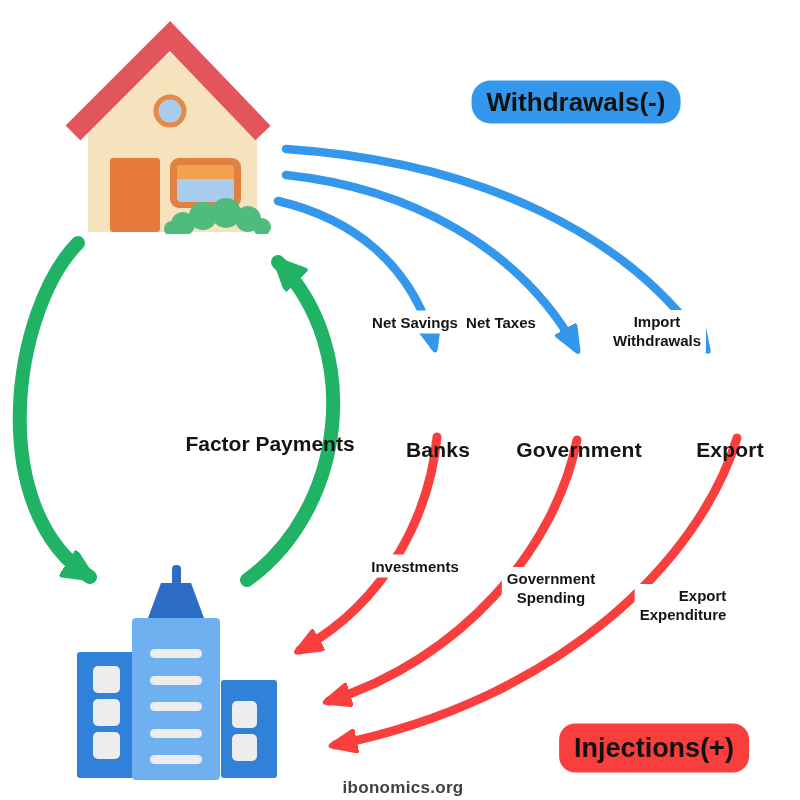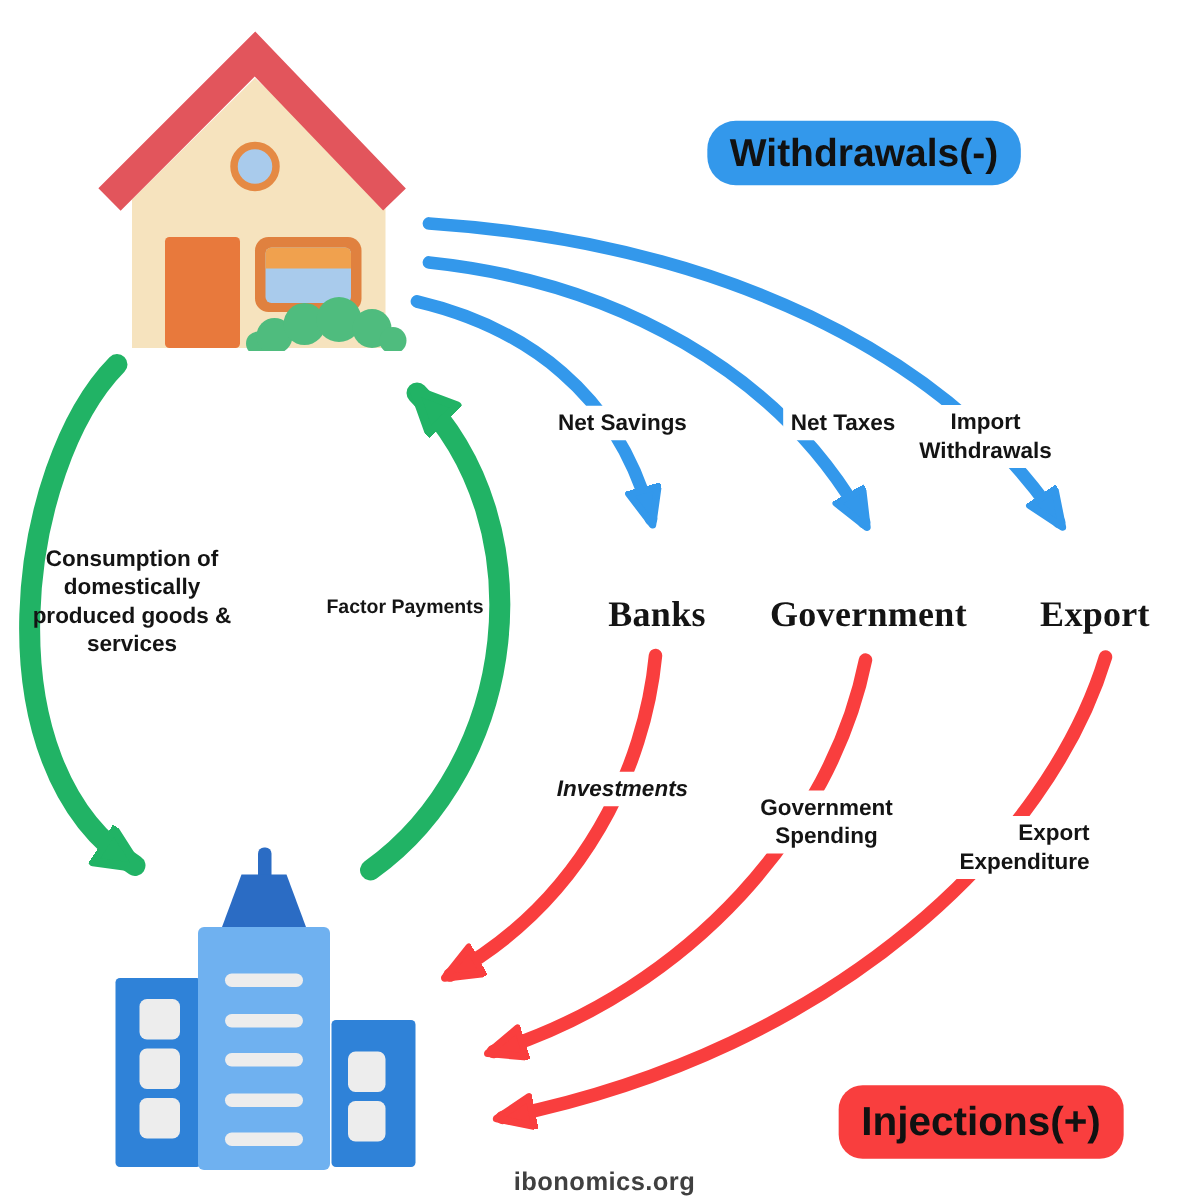--- a/index.html
+++ b/index.html
@@ -5,39 +5,40 @@
   html,body{margin:0;padding:0;background:#ffffff;}
   .stage{
     position:relative;width:800px;height:800px;background:#ffffff;overflow:hidden;
     font-family:"Liberation Sans", sans-serif;color:#141414;
   }
   .stage svg{position:absolute;left:0;top:0;}
   .lbl{
     position:absolute;transform:translate(-50%,-50%);
     font-weight:700;text-align:center;white-space:pre-line;
     color:#141414;
+    margin-top:40px;
   }
   .small{font-size:15px;line-height:19px;background:#ffffff;padding:2px 5px;}
   .nobg{background:transparent;}
-  .sector{font-size:24px;line-height:26px;letter-spacing:0.2px;font-family:Liberation Serif, serif;}
+  .sector{font-size:21px;line-height:26px;letter-spacing:0.2px;}
   .badge{
     position:absolute;transform:translate(-50%,-50%);
     font-weight:700;text-align:center;color:#111111;white-space:nowrap;
   }
   .badge-withdrawals{background:#3398EB;font-size:26px;padding:6px 15px;border-radius:19px;}
   .badge-injections{background:#F93E3E;font-size:27px;padding:9px 15px;border-radius:16px;}
   .l-consumption{left:88px;top:401px;font-size:15px;line-height:19px;}
-  .l-factor{left:270px;top:404px;font-size:13px;}
+  .l-factor{left:270px;top:404px;font-size:21px;}
   .l-net-savings{left:415px;top:282px;}
-  .l-net-taxes{left:562px;top:282px;}
+  .l-net-taxes{left:501px;top:282px;}
   .l-import{left:657px;top:291px;}
   .l-banks{left:438px;top:410px;}
   .l-government{left:579px;top:410px;}
   .l-abroad{left:730px;top:410px;}
-  .l-investments{left:415px;top:526px;font-style:italic;}
+  .l-investments{left:415px;top:526px;}
   .l-govspend{left:551px;top:548px;}
   .l-export{left:683px;top:565px;text-align:right;}
   .p-withdrawals{left:576px;top:102px;}
   .p-injections{left:654px;top:748px;}
   .watermark{
     position:absolute;left:403px;top:788px;transform:translate(-50%,-50%);
     font-size:17px;font-weight:700;color:#404040;letter-spacing:0.3px;
   }
 </style>
 </head>
@@ -105,24 +106,20 @@
         <rect x="150" y="702" width="52" height="9" rx="4.5"></rect>
         <rect x="150" y="729" width="52" height="9" rx="4.5"></rect>
         <rect x="150" y="755" width="52" height="9" rx="4.5"></rect>
       </g>
     </g>
   </svg>
 
   <div class="badge badge-withdrawals p-withdrawals">Withdrawals(-)</div>
   <div class="badge badge-injections p-injections">Injections(+)</div>
 
-  <div class="lbl nobg l-consumption">Consumption of
-domestically
-produced goods &amp;
-services</div>
   <div class="lbl nobg l-factor">Factor Payments</div>
 
   <div class="lbl small l-net-savings">Net Savings</div>
   <div class="lbl small l-net-taxes">Net Taxes</div>
   <div class="lbl small l-import">Import
 Withdrawals</div>
 
   <div class="lbl nobg sector l-banks">Banks</div>
   <div class="lbl nobg sector l-government">Government</div>
   <div class="lbl nobg sector l-abroad">Export</div>

